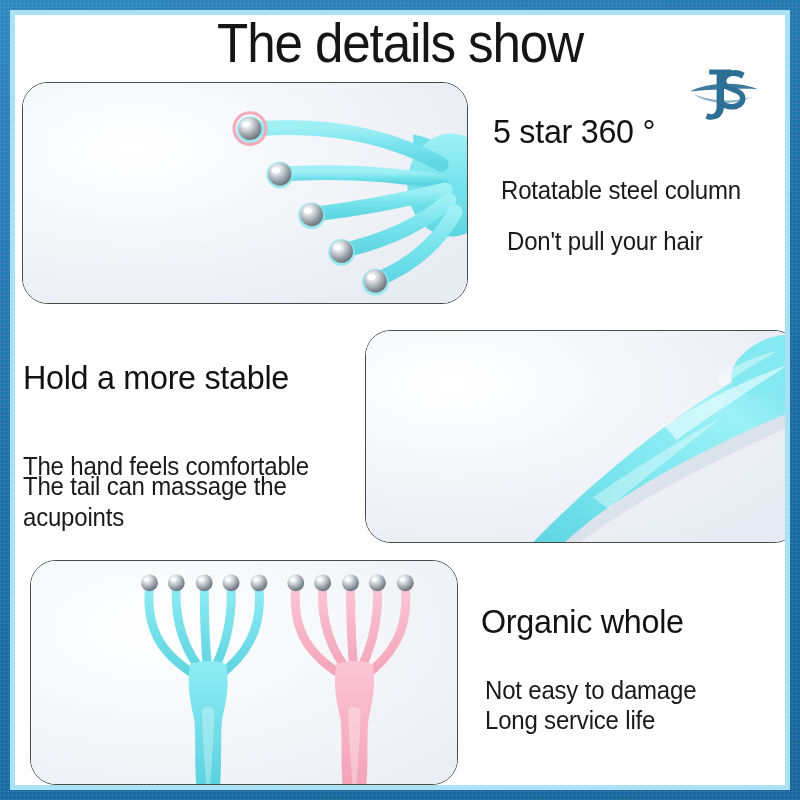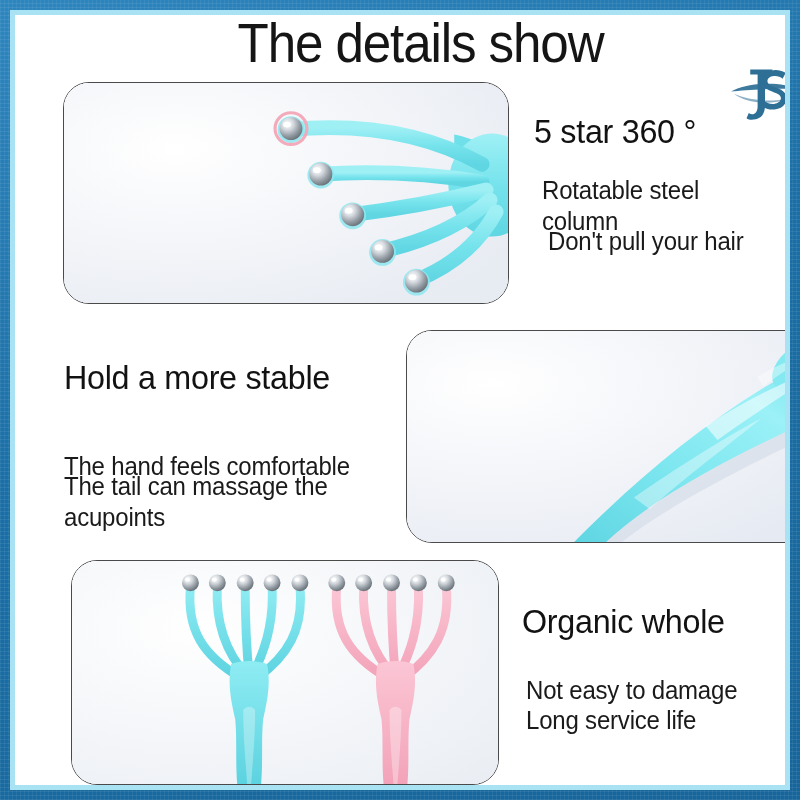--- a/index.html
+++ b/index.html
@@ -23,21 +23,20 @@
   #frame-inner-line{
     position:absolute; left:10px; top:10px; right:10px; bottom:10px;
     border:5px solid #A9E2F2;
     background:#ffffff;
     box-shadow:0 0 0 1px rgba(255,255,255,.8) inset;
   }
   #canvas{
     position:absolute; left:15px; top:15px; right:15px; bottom:15px;
     background:#ffffff;
     overflow:hidden;
-    margin-left:41px;
   }
 
   
   #title{
     position:absolute; left:0; right:0; top:-4px;
     text-align:center;
     font-size:55px;
     line-height:64px;
     font-weight:400;
     letter-spacing:-1.2px;

